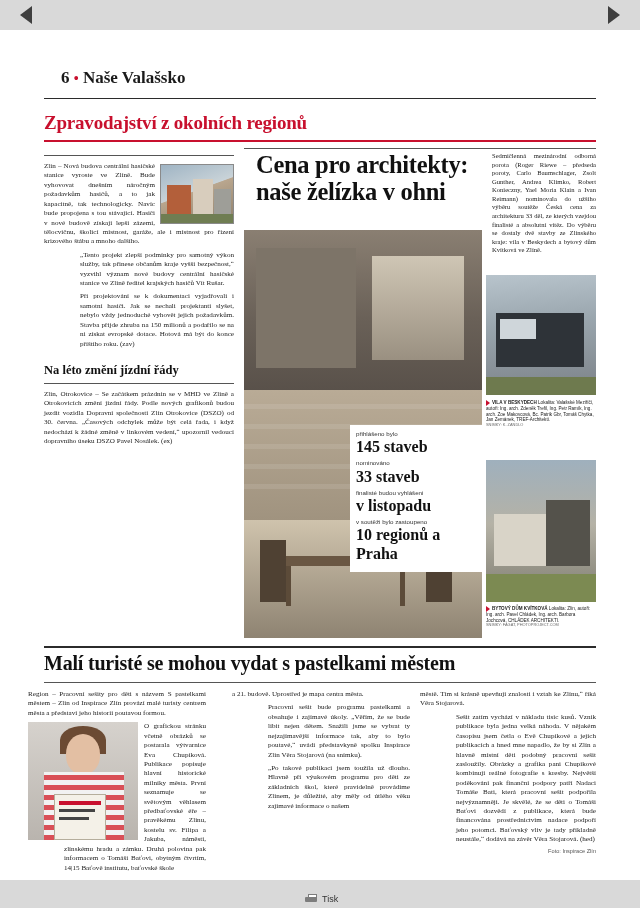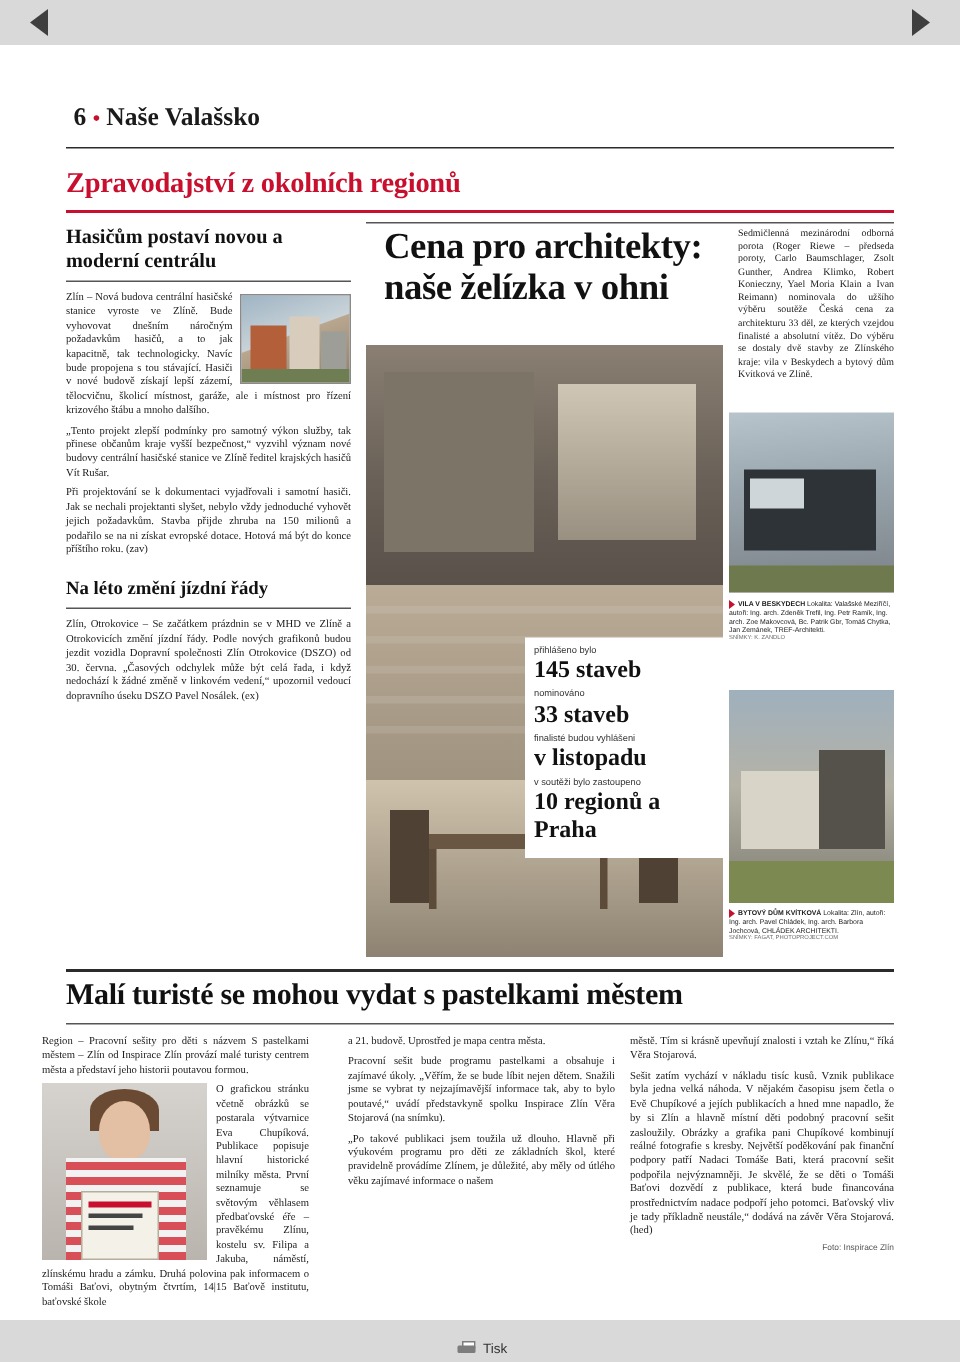--- a/index.html
+++ b/index.html
@@ -75,21 +75,21 @@
   .sheet {
     position: absolute;
     left: 0; top: 30px;
     width: 640px; height: 850px;
     background: #ffffff;
   }
 
   
   .page-head {
     position: absolute;
-    left: 49px; top: 38px;
+    left: 61px; top: 38px;
     font-size: 17px;
     font-weight: bold;
     color: #1a1a1a;
   }
   .page-head .num { font-size: 17px; }
   .page-head .dot { color: #c8102e; font-size: 14px; }
 
   .rule-top {
     position: absolute;
     left: 44px; top: 68px;
@@ -130,21 +130,21 @@
     background: #555;
     margin: 5px 0 6px 0;
   }
   .body-text {
     font-size: 7.1px;
     line-height: 1.33;
     text-align: justify;
     color: #1a1a1a;
     margin: 0;
   }
-  .para { margin-top: 4px; }
+  .para { margin-top: 4px; margin-left: 36px; }
 
   .photo-inline {
     float: right;
     width: 72px; height: 58px;
     margin: 2px 0 3px 5px;
     background: linear-gradient(160deg,#9fb4c4 0%, #c9d3d8 45%, #b9a68e 46%, #8e7f6b 100%);
     border: 0.5px solid #8a8a8a;
     position: relative;
     overflow: hidden;
   }
@@ -421,21 +421,20 @@
       <span class="num">6</span>
       <span class="dot">•</span>
       <span>Naše Valašsko</span>
     </div>
     <div class="rule-top"></div>
 
     <div class="section-title">Zpravodajství z okolních regionů</div>
     <div class="rule-under-section"></div>
 
     <div class="col-left">
-      <div class="headline-l">Hasičům postaví novou a moderní centrálu</div>
       <div class="hl-rule"></div>
 
       <div class="photo-inline">
         <div class="b1"></div>
           <div class="b2"></div>
           <div class="b3"></div>
           <div class="gr"></div>
       </div>
       <p class="body-text">Zlín – Nová budova centrální hasičské stanice vyroste ve Zlíně. Bude vyhovovat dnešním náročným požadavkům hasičů, a to jak kapacitně, tak technologicky. Navíc bude propojena s tou stávající. Hasiči v nové budově získají lepší zázemí, tělocvičnu, školicí místnost, garáže, ale i místnost pro řízení krizového štábu a mnoho dalšího.</p>
       <p class="body-text para">„Tento projekt zlepší podmínky pro samotný výkon služby, tak přinese občanům kraje vyšší bezpečnost,“ vyzvihl význam nové budovy centrální hasičské stanice ve Zlíně ředitel krajských hasičů Vít Rušar.</p>

